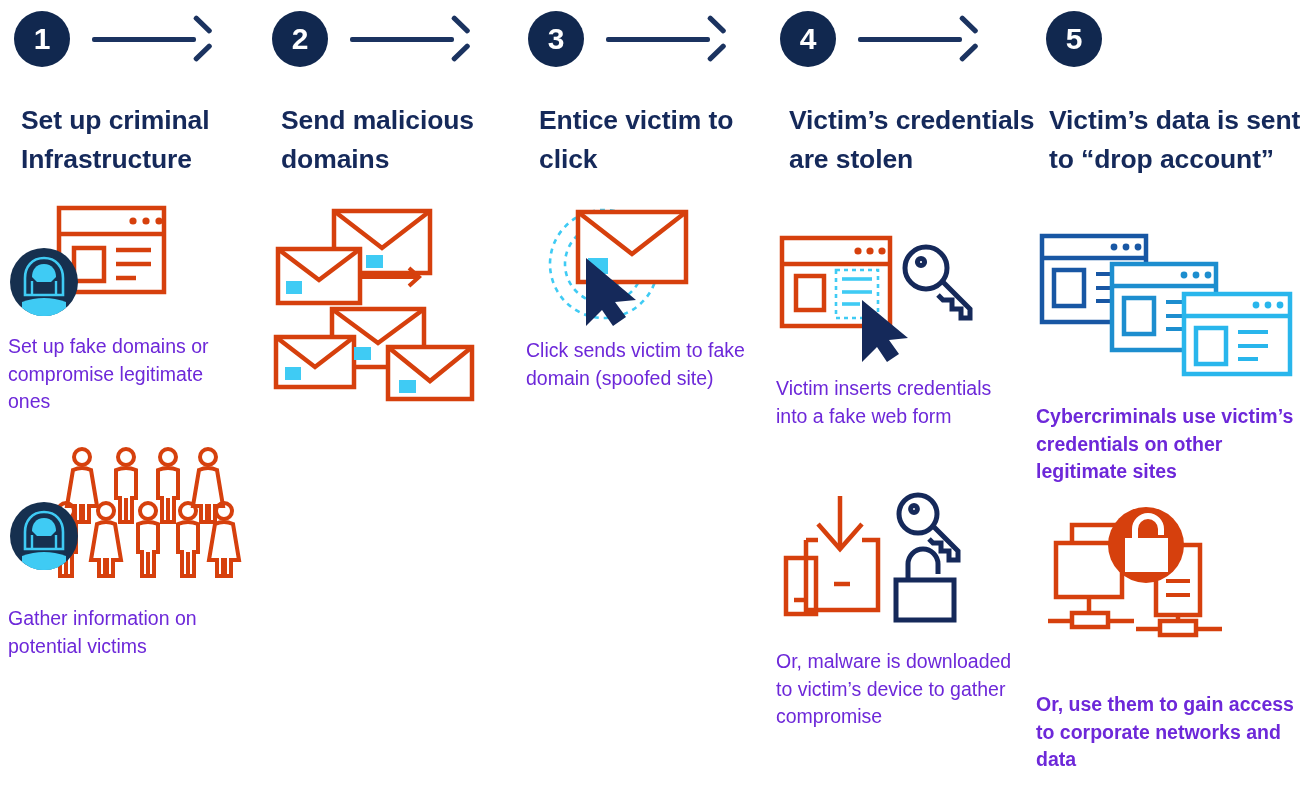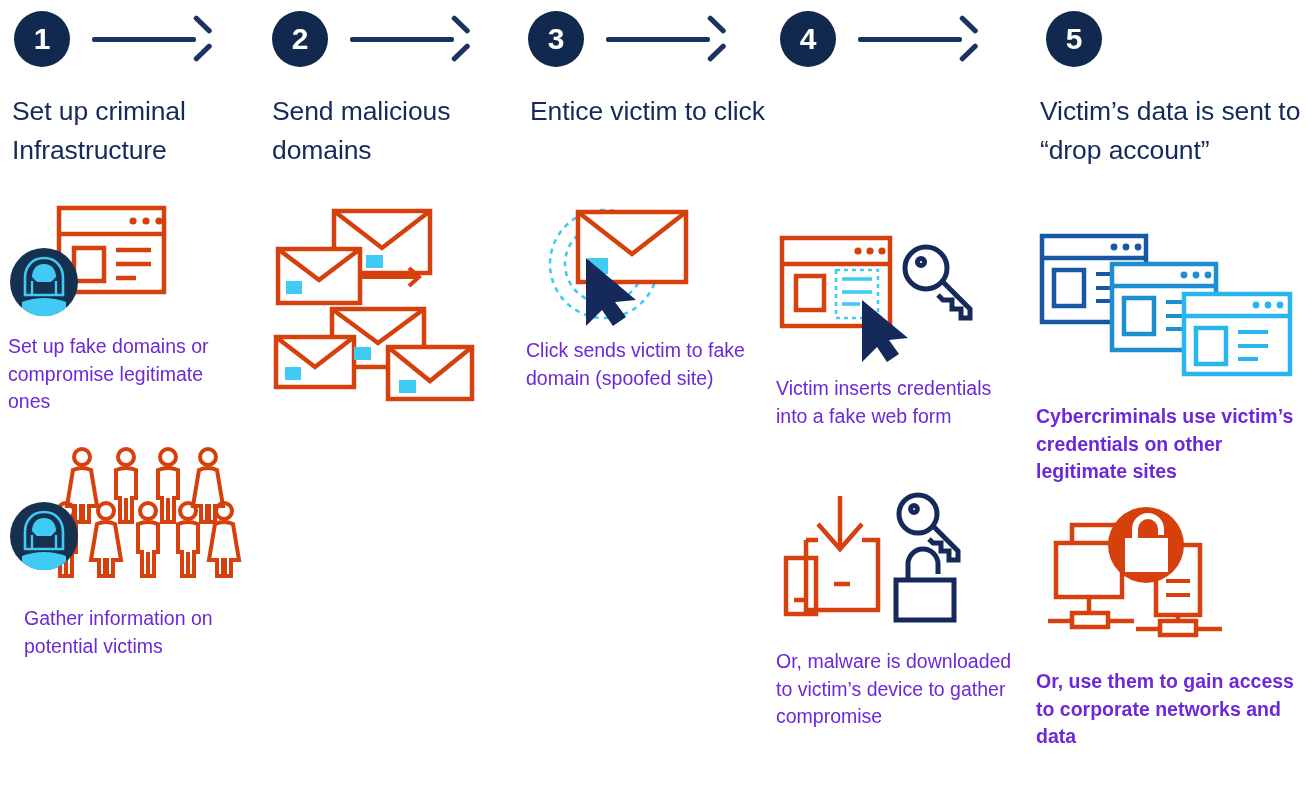--- a/index.html
+++ b/index.html
@@ -36,23 +36,23 @@
   }
   .arrow .head i{
     position:absolute;display:block;width:23px;height:5px;background:#1b3360;
     border-radius:2px;left:-2px;
   }
   .arrow .head i.up{top:3px;transform:rotate(44deg);transform-origin:right center;}
   .arrow .head i.dn{bottom:3px;transform:rotate(-44deg);transform-origin:right center;}
 
   
   h2.heading{
-    position:absolute;margin:4px;left:8px;top:88px;
+    position:absolute;margin:13px;left:8px;top:88px;
     color:#15295a;font-size:26.5px;line-height:1.46;
-    font-weight:normal;letter-spacing:-0.1px;width:250px;
+    font-weight:bold;letter-spacing:-0.1px;width:250px;
   }
   .c5 h2.heading{width:268px;}
 
   .cap{
     position:absolute;left:8px;
     color:#6d28d9;font-size:19.5px;line-height:1.42;width:240px;
   }
   .c5 .cap{width:266px;font-weight:bold;}
 
   .icon-wrap{position:absolute;}
@@ -164,21 +164,21 @@
             <path d="M34 10 C22 10 15 19 15 30 L15 47 L53 47 L53 30 C53 19 46 10 34 10 Z" fill="none" stroke="#3fcbf4" stroke-width="2.6"></path>
             <path d="M34 16 C26 16 22 22 22 29 L27 34 L41 34 L46 29 C46 22 42 16 34 16 Z" fill="#3fcbf4"></path>
             <path d="M22 33 L22 48 M46 33 L46 48" stroke="#3fcbf4" stroke-width="2.4" fill="none"></path>
             <path d="M12 68 L12 54 Q34 46 56 54 L56 68 Z" fill="#3fcbf4"></path>
             <rect x="8" y="64" width="52" height="7" rx="2" fill="#3fcbf4"></rect>
           </g>
         </g>
       </svg>
     </div>
 
-    <div class="cap" style="top:605px;margin-left:16px;">Gather information on potential victims</div>
+    <div class="cap" style="top:605px;">Gather information on potential victims</div>
   </div>
 
   <div class="col c2">
     <div class="steprow" style="left:12px;">
       <div class="numcircle">2</div>
       <div class="arrow">
         <span class="shaft"></span>
         <span class="head">
             <i class="up"></i>
             <i class="dn"></i>
@@ -264,20 +264,21 @@
       <div class="numcircle">4</div>
       <div class="arrow">
         <span class="shaft"></span>
         <span class="head">
             <i class="up"></i>
             <i class="dn"></i>
           </span>
       </div>
     </div>
 
+    <h2 class="heading">Victim’s credentials are stolen</h2>
 
     <div class="icon-wrap" style="left:10px;top:232px;">
       <svg width="210" height="135" viewBox="0 0 210 135">
 
         <g fill="none" stroke="#d6400d" stroke-width="4.5">
           <rect x="4" y="6" width="108" height="88"></rect>
           <line x1="4" y1="32" x2="112" y2="32"></line>
           <rect x="18" y="44" width="28" height="34"></rect>
         </g>
         <circle cx="80" cy="19" r="3.6" fill="#d6400d"></circle>
@@ -412,16 +413,16 @@
         </g>
 
         <circle cx="104" cy="40" r="38" fill="#d6400d"></circle>
         <g fill="none" stroke="#ffffff" stroke-width="6">
           <rect x="86" y="36" width="37" height="28" fill="#ffffff"></rect>
           <path d="M93 36 L93 24 A13 13 0 0 1 119 24 L119 30"></path>
         </g>
       </svg>
     </div>
 
-    <div class="cap" style="top:668px;">Or, use them to gain access to corporate networks and data</div>
+    <div class="cap" style="top:691px;">Or, use them to gain access to corporate networks and data</div>
   </div>
 
 </div>
 
 </body></html>

